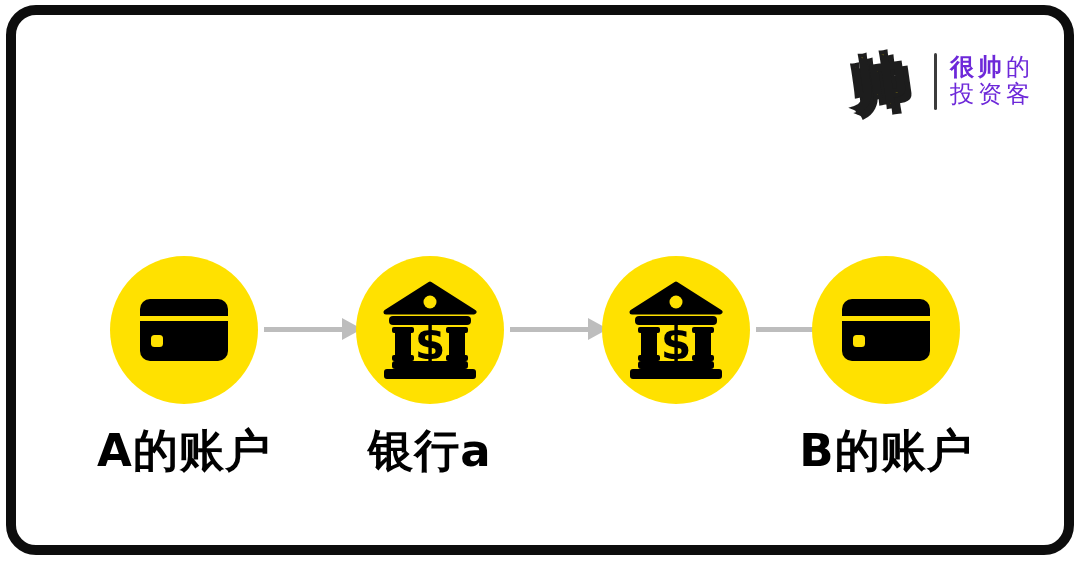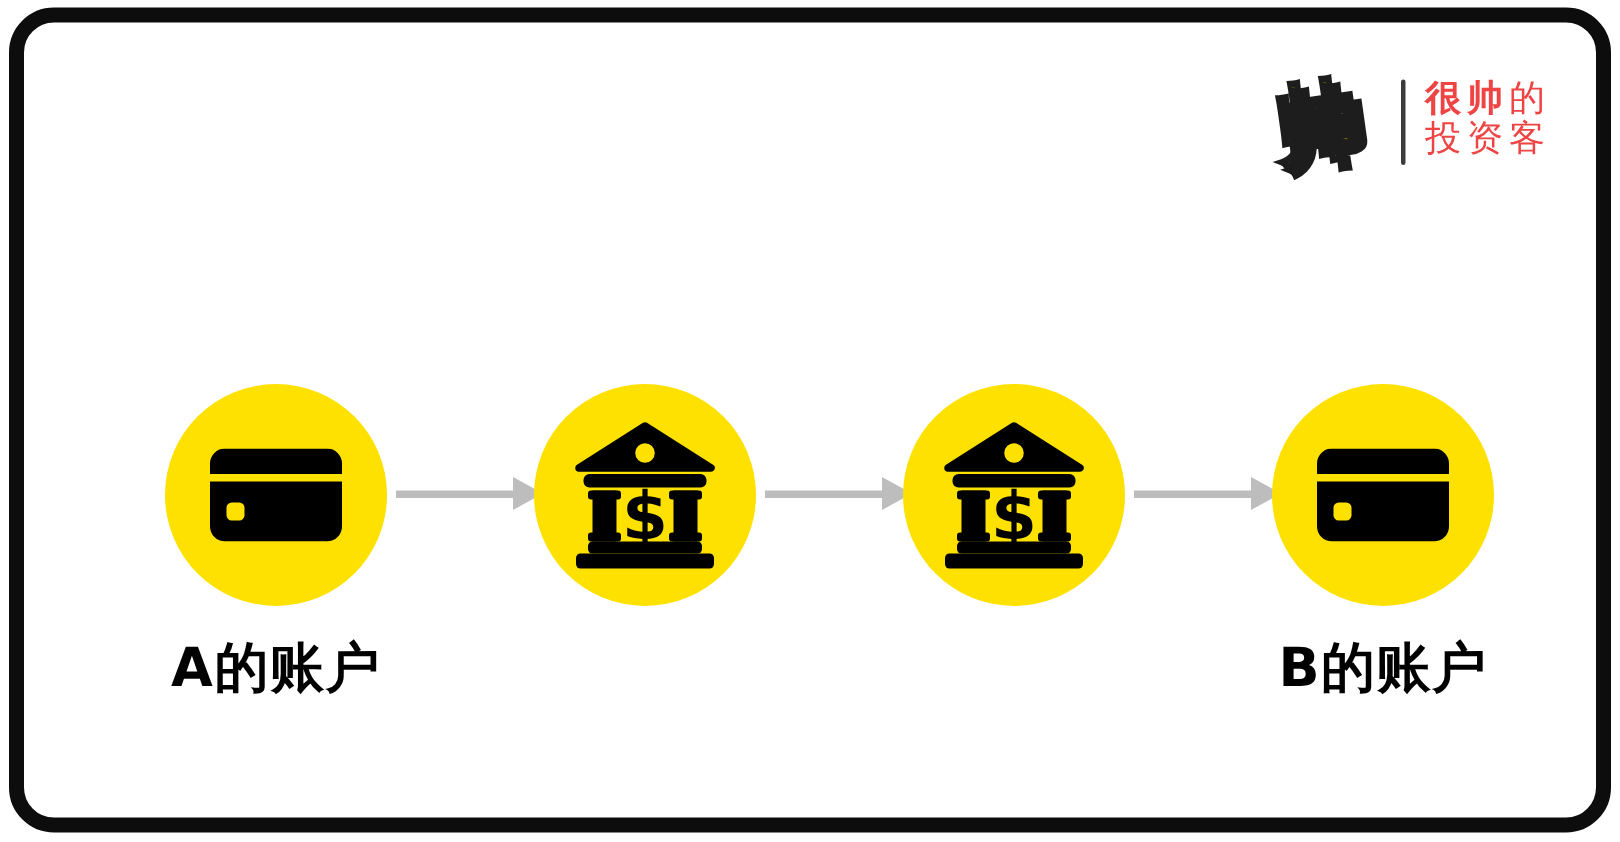--- a/index.html
+++ b/index.html
@@ -54,53 +54,52 @@
     color: #FFE100;
     -webkit-text-stroke: 2.5px #1d1d1d;
   }
   .logo-divider {
     width: 3px;
     height: 57px;
     background: #3c3c3c;
     border-radius: 2px;
   }
   .logo-text {
-    color: #ef4444;
+    color: #6d28d9;
     font-size: 24px;
     line-height: 27px;
     letter-spacing: 4px;
     white-space: nowrap;
-    font-family: Liberation Mono, monospace;
   }
   .logo-text .bold { font-weight: 700; }
   .logo-text .light { font-weight: 400; }
 
   
   .node {
     position: absolute;
     top: 241px;
     width: 220px;
     text-align: center;
   }
   .n1 { left: 58px; }
   .n2 { left: 304px; }
   .n3 { left: 550px; }
-  .n4 { left: 796px; }
+  .n4 { left: 760px; }
   .circle {
     width: 148px; height: 148px;
     margin: 0 auto;
     border-radius: 50%;
     background: #FFE100;
     display: flex;
     align-items: center;
     justify-content: center;
   }
   .label {
     margin-top: 17px;
-    font-size: 36px;
+    font-size: 45px;
     font-weight: 700;
     color: #000000;
     letter-spacing: 1px;
     white-space: nowrap;
   }
 
   
   .arrow {
     position: absolute;
     top: 303px;
@@ -168,20 +167,21 @@
         <rect x="13" y="47" width="16" height="34" fill="#000"></rect>
         <rect x="10" y="75" width="22" height="6" rx="2" fill="#000"></rect>
         <rect x="64" y="47" width="22" height="6" rx="2" fill="#000"></rect>
         <rect x="67" y="47" width="16" height="34" fill="#000"></rect>
         <rect x="64" y="75" width="22" height="6" rx="2" fill="#000"></rect>
         <text x="48" y="79" text-anchor="middle" font-size="44" font-weight="bold" font-family="DejaVu Sans, sans-serif" fill="#000">$</text>
         <rect x="10" y="81" width="76" height="8" rx="3" fill="#000"></rect>
         <rect x="2" y="89" width="92" height="10" rx="3" fill="#000"></rect>
       </svg>
     </div>
+    <div class="label">银行a</div>
   </div>
 
   <div class="arrow a2">
     <div class="shaft"></div>
     <div class="head"></div>
   </div>
 
   <div class="node n3">
     <div class="circle">
       <svg width="96" height="100" viewBox="0 0 96 100">

